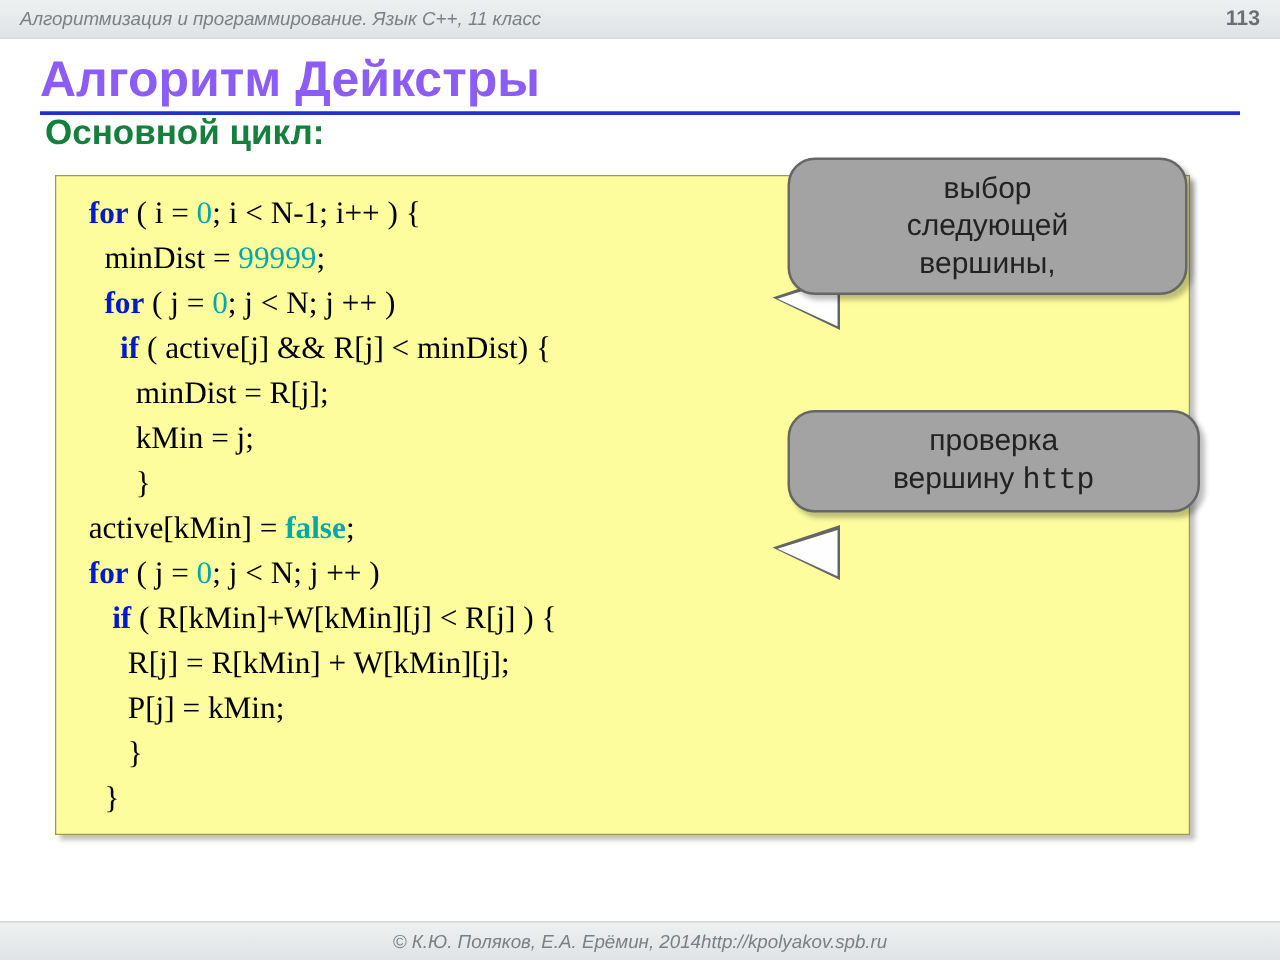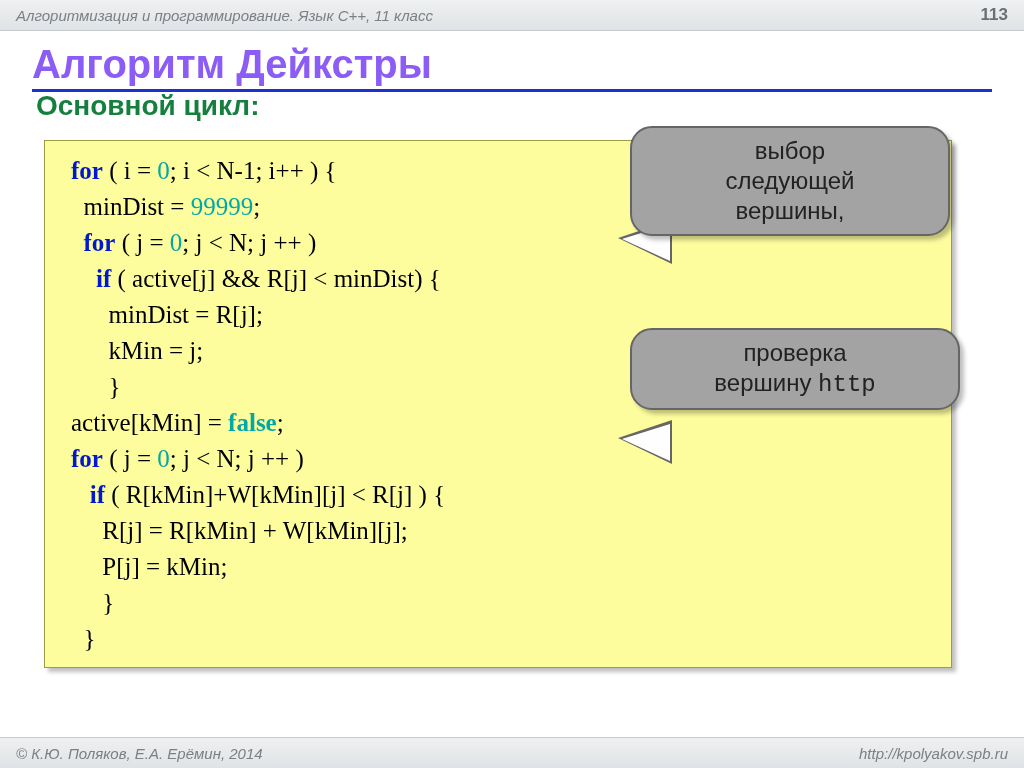--- a/index.html
+++ b/index.html
@@ -125,21 +125,21 @@
   }
   .bottom-bar {
     position: absolute;
     bottom: 0; left: 0; right: 0;
     height: 30px;
     background: linear-gradient(#eef0f1, #e0e3e5);
     border-top: 1px solid #c7cbcf;
     padding: 0 16px;
     display: flex;
     align-items: center;
-    justify-content: space-between;
+    justify-content: center;
     font-size: 15px;
     color: #7a8085;
     font-style: italic;
   }
 </style>
 </head>
 <body>
 
 <div class="page">
 

